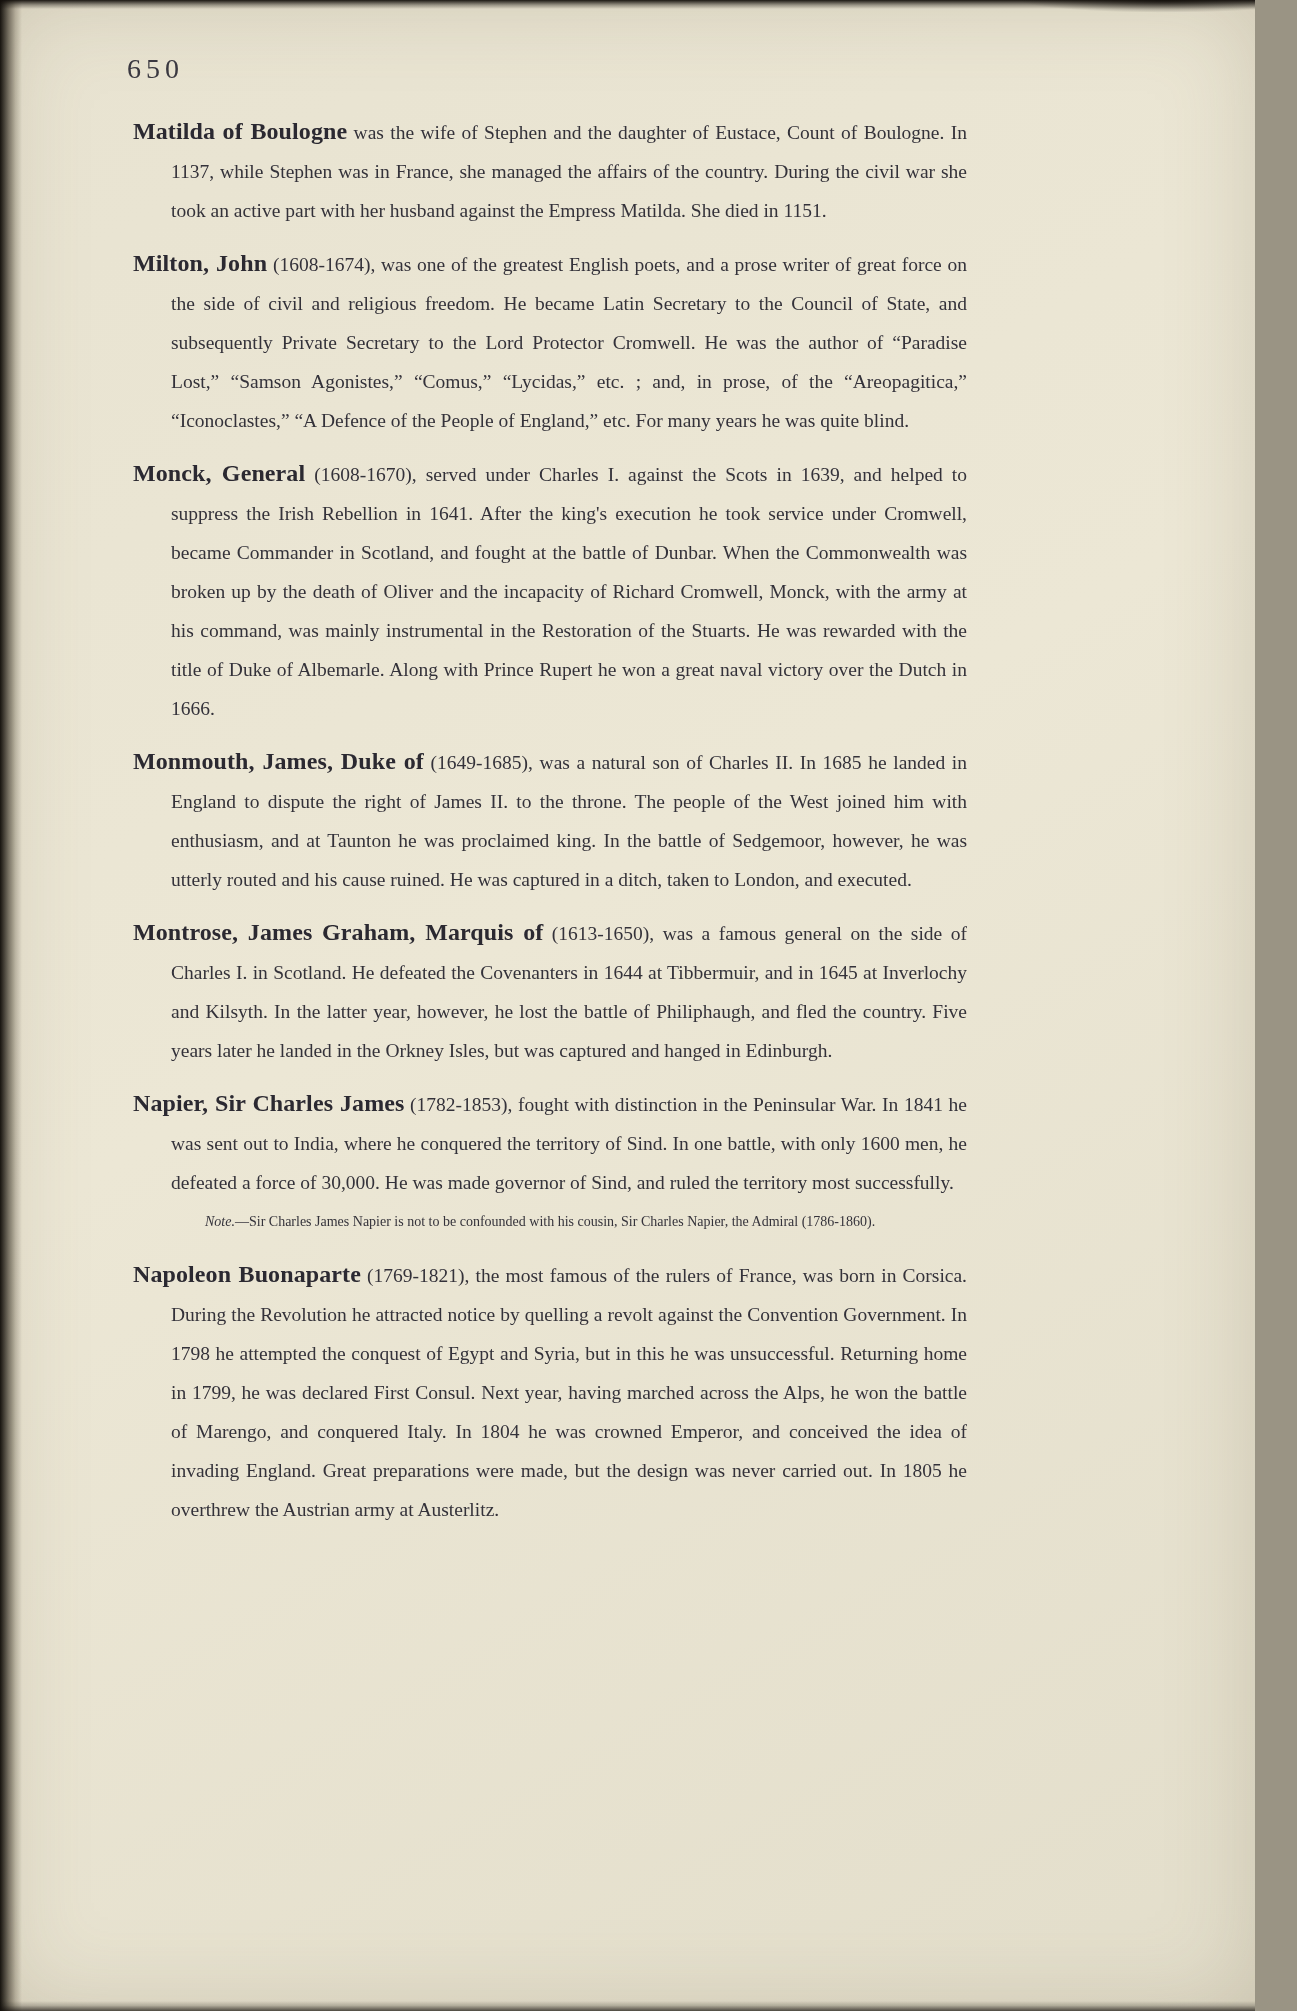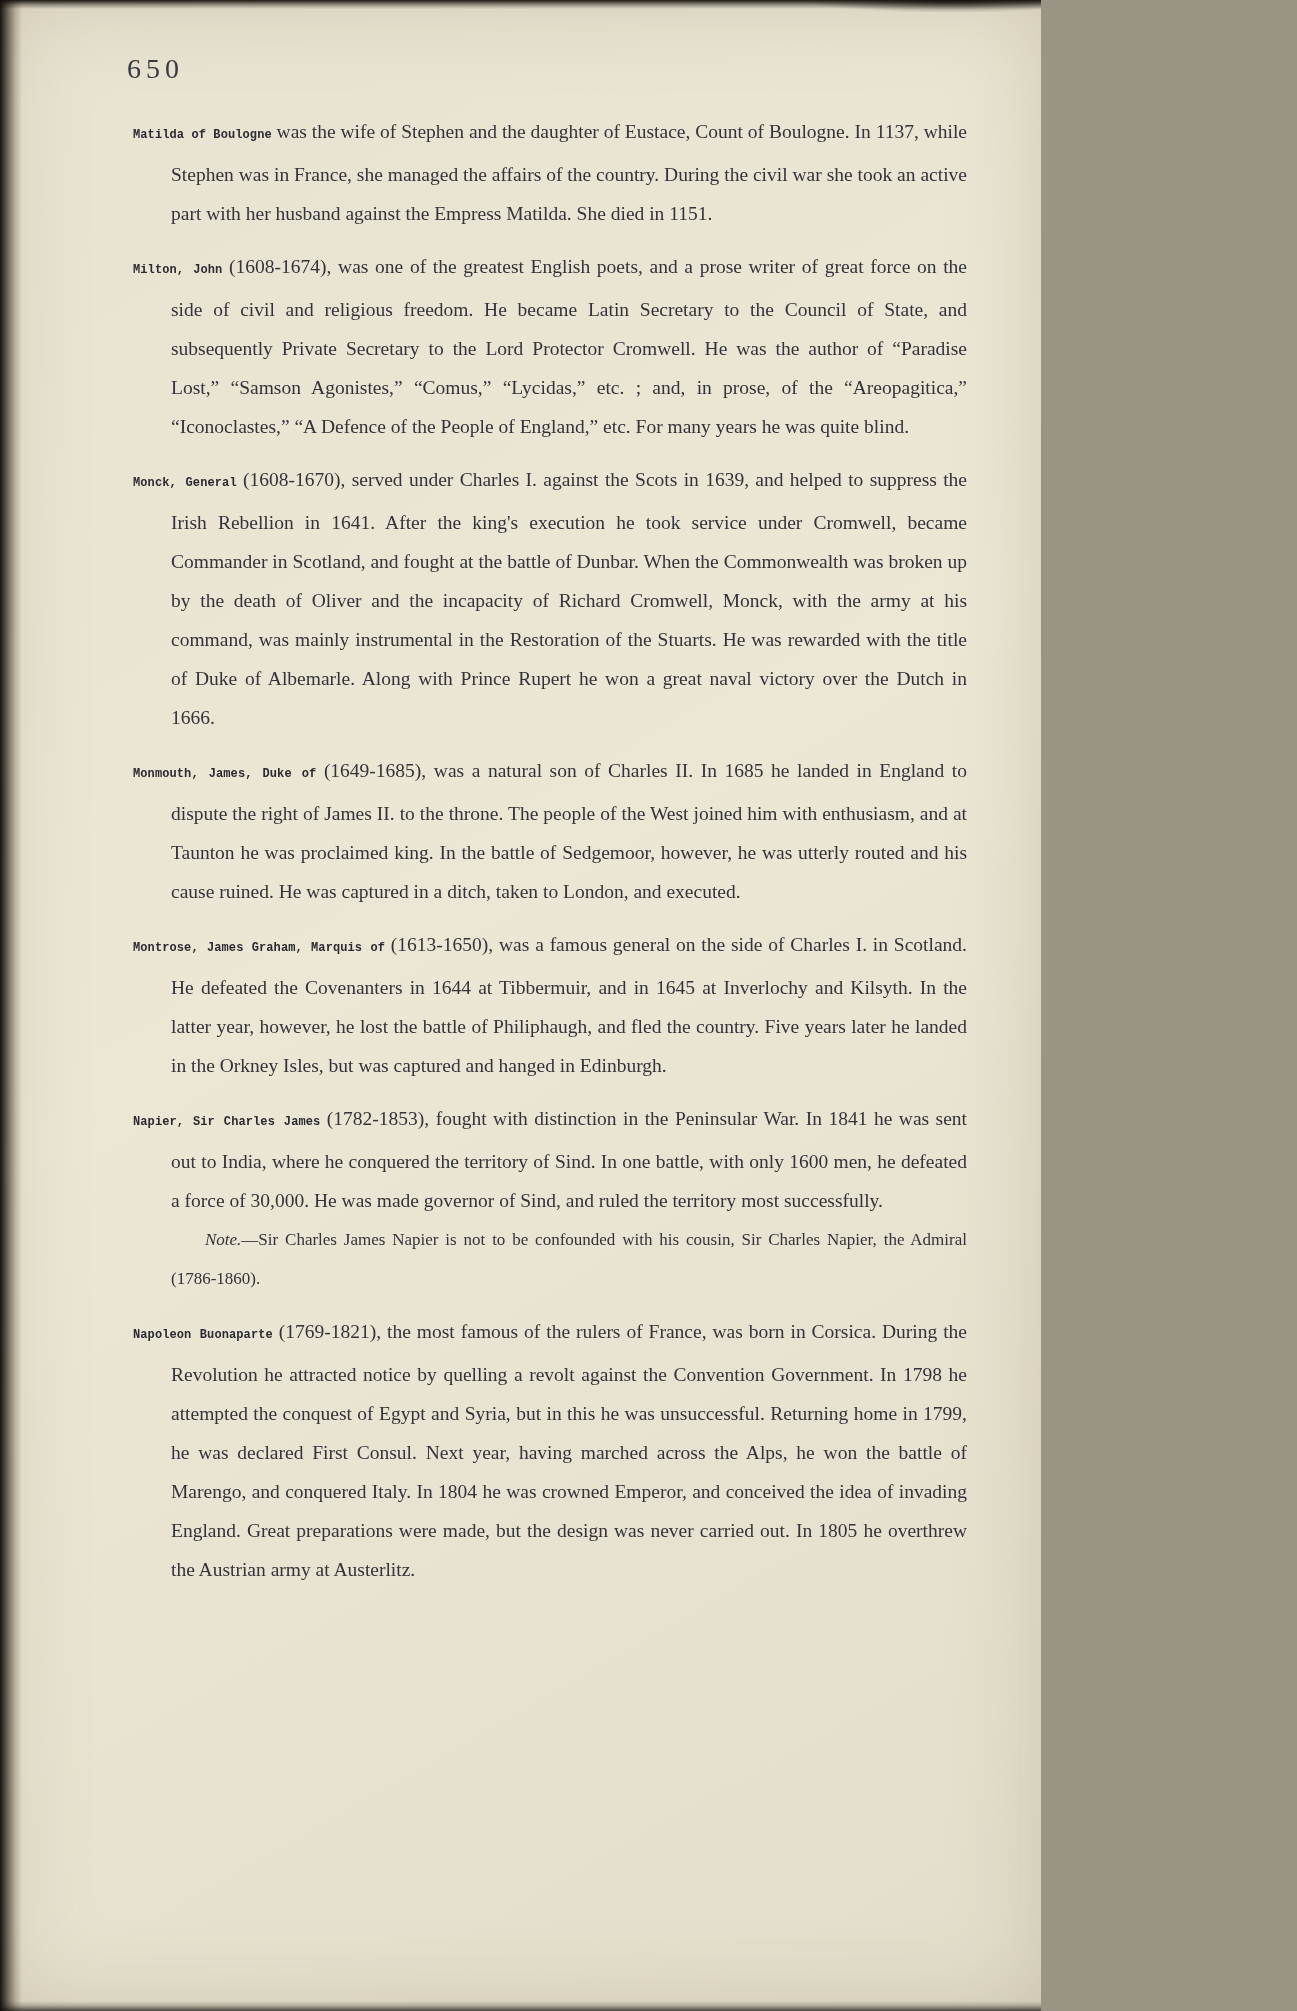--- a/index.html
+++ b/index.html
@@ -4,21 +4,21 @@
 <style>
   * { box-sizing: border-box; }
   html, body { margin: 0; padding: 0; }
   body {
     width: 1297px; height: 2011px;
     background: #9a9484;
     font-family: "Liberation Serif", "DejaVu Serif", serif;
   }
   .page {
     position: relative;
-    width: 1041px; height: 2011px;
+    width: 1255px; height: 2011px;
     background: linear-gradient(150deg, #e8e3d1 0%, #ece7d5 45%, #e3decb 100%);
     box-shadow: inset 0 0 90px rgba(110, 95, 70, 0.22);
     overflow: hidden;
     color: #34323a;
   }
   .edge { position: absolute; pointer-events: none; }
   .edge-top {
     top: 0; left: 0; width: 100%; height: 9px;
     background: linear-gradient(to bottom, rgba(18,14,10,0.95) 0%, rgba(18,14,10,0.35) 55%, rgba(18,14,10,0) 100%);
   }
@@ -56,31 +56,30 @@
     margin: 0 0 14px;
     font-size: 19.5px; line-height: 39px;
     text-align: justify;
     padding-left: 38px; text-indent: -38px;
     color: #34323a;
   }
   .entry.continuation { text-indent: 0; }
   .entry.nogap { margin-bottom: 0; }
   .note {
     margin: 0 0 14px;
-    font-size: 17px; line-height: 39px;
+    font-size: 14px; line-height: 39px;
     text-align: justify;
     padding-left: 38px; text-indent: 34px;
     color: #34323a;
   }
   .lead {
     font-weight: bold;
-    font-size: 12px;
+    font-size: 24px;
     letter-spacing: 0.1px;
     color: #2b2931;
-    font-family: Liberation Mono, monospace;
   }
   .note-label { font-style: italic; }
 </style>
 </head>
 <body>
 
 <div class="page">
 
   <div class="edge edge-left"></div>
   <div class="edge edge-top"></div>

